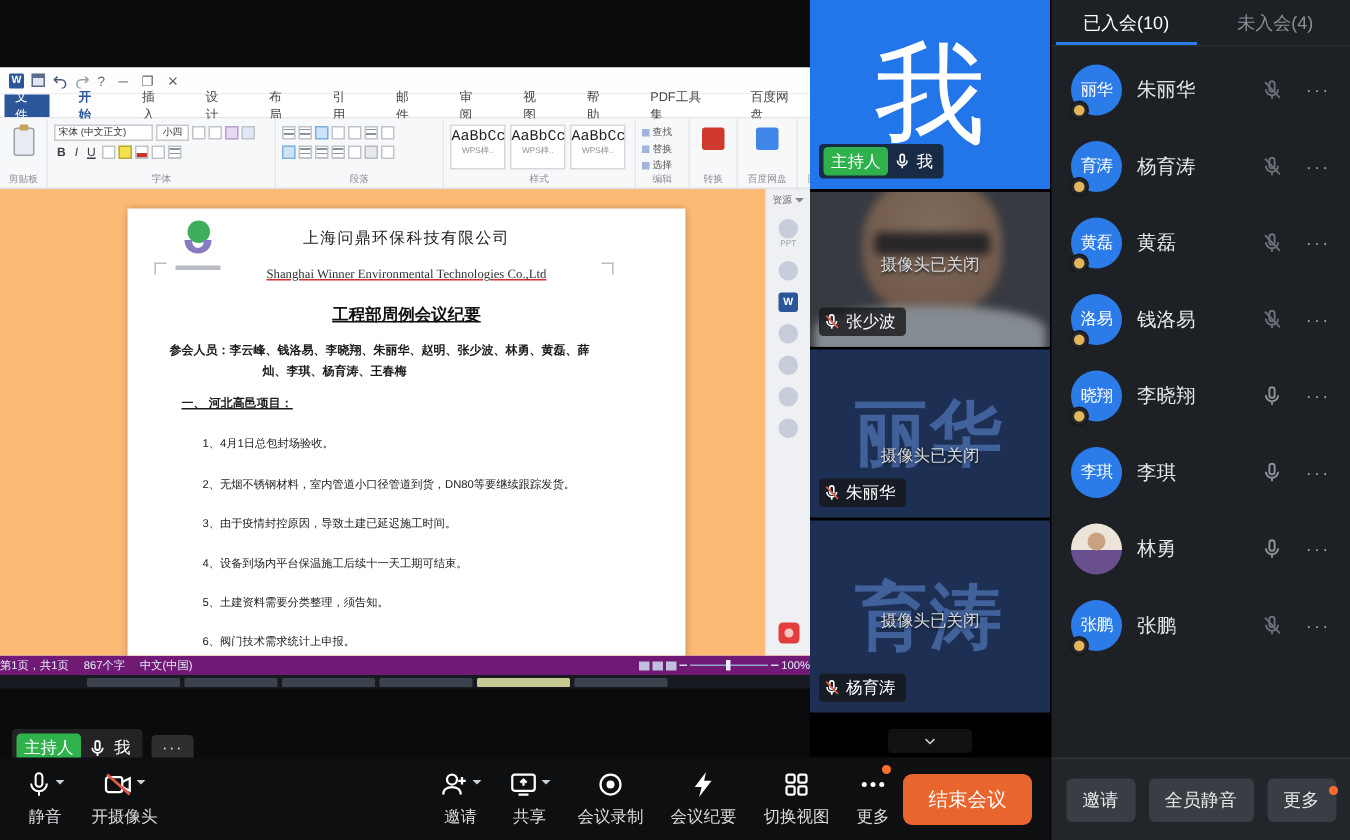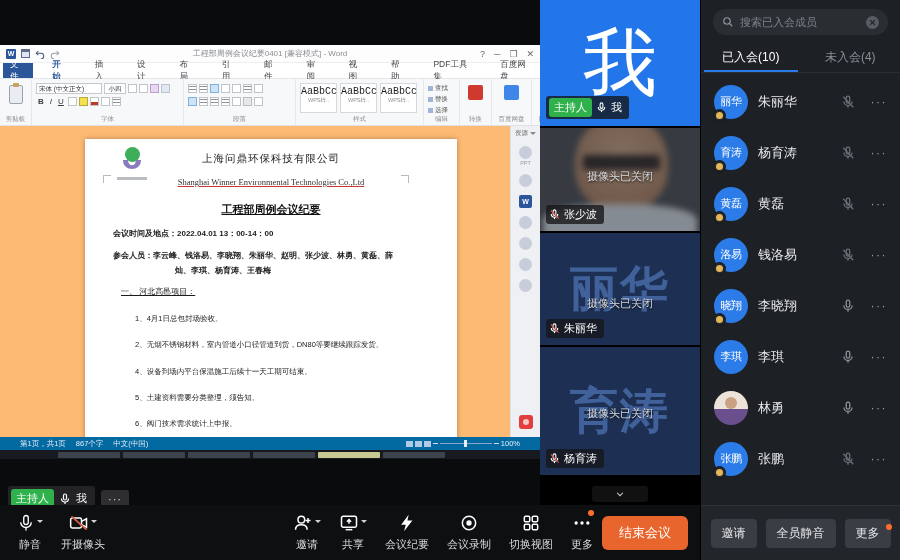--- a/index.html
+++ b/index.html
@@ -54,32 +54,32 @@
   .cmark.tr { right:16px; top:34px; border-left:1px solid #b9bcc0; border-bottom:1px solid #b9bcc0; width:8px;height:8px; border-bottom:none;}
   .logo { position:absolute; left:26px; top:8px; width:42px; text-align:center; }
   .logo-ball { width:15px; height:15px; border-radius:50%; background:#3fae5a; margin:0 auto; }
   .logo-arms { display:block; margin:-3px auto 0; }
   .logo-textbar { width:30px; height:3px; background:#b9bcc0; margin:2px auto 0; }
   .l-company-cn { text-align:center; font-size:10.5px; letter-spacing:1px; color:#222; margin-top:5px; }
   .l-company-en { text-align:center; font-size:8.5px; color:#333; margin-top:11px; font-family:"Liberation Serif", serif; text-decoration:underline; text-decoration-color:#c33; }
   .l-doc-title { text-align:center; font-size:11px; font-weight:bold; color:#111; margin-top:15px; text-decoration:underline; }
   .l-body { font-size:8px; font-weight:bold; color:#1c1c1c; margin-top:12px; line-height:1.3; }
   .l-indent { font-size:8px; font-weight:bold; color:#1c1c1c; margin-top:3px; margin-left:62px; }
-  .l-heading { font-size:8px; font-weight:normal; color:#1c1c1c; margin-top:10px; margin-left:8px; text-decoration:underline; }
+  .l-heading { font-size:8px; font-weight:bold; color:#1c1c1c; margin-top:10px; margin-left:8px; text-decoration:underline; }
   .l-item { font-size:7.5px; color:#222; margin-top:17px; margin-left:22px; line-height:1.25; white-space:nowrap; overflow:hidden; }
 
   .side-rail { position:absolute; right:0; top:0; bottom:0; width:30px; background:#eef0f3; border-left:1px solid #dfe2e6; display:flex; flex-direction:column; align-items:center; padding-top:3px; }
   .rail-top { font-size:6.5px; color:#666; display:flex; align-items:center; gap:2px; margin-bottom:6px; }
   .rail-ico { width:13px; height:13px; border-radius:50%; background:#c7cdda; margin-top:8px; }
   .rail-ico.word { border-radius:2px; background:#2b579a; color:#fff; font-size:7px; font-weight:bold; display:flex; align-items:center; justify-content:center; }
   .rail-label { font-size:5.5px; color:#9aa0a8; margin-top:1px; }
   .rail-red { width:14px; height:14px; border-radius:3px; background:#e23e3e; margin-top:auto; margin-bottom:8px; position:relative; }
   .rail-red::after { content:""; position:absolute; left:4px; top:4px; width:6px; height:6px; border-radius:50%; background:#f6c6c0; }
 
-  .wd-status { height:13px; background:#0369a1; color:#e7eefa; display:flex; align-items:center; gap:10px; padding:0 20px; font-size:7.5px; }
+  .wd-status { height:13px; background:#701a75; color:#e7eefa; display:flex; align-items:center; gap:10px; padding:0 0; font-size:7.5px; }
   .st-right { margin-left:auto; display:flex; align-items:center; gap:2px; }
   .view-ico { width:7px; height:6px; background:#cfdcf2; opacity:.85; }
   .zoom-track { width:52px; height:1px; background:#8fa6cc; position:relative; }
   .zoom-thumb { position:absolute; left:46%; top:-3px; width:3px; height:7px; background:#e7eefa; }
   .zoom-end { width:5px; height:1px; background:#cfdcf2; }
 
   .taskbar-strip { position:absolute; left:0; top:450px; width:540px; height:9px; background:#171a20; display:flex; gap:3px; padding:1.5px 4px 1.5px 58px; }
   .tseg { flex:1; max-width:62px; background:#3d434d; border-radius:1px; }
   .tseg.lit { background:#c8c892; }
 
@@ -156,21 +156,20 @@
         <span class="qat-logo">W</span>
         <span class="qat-save"></span>
         <svg class="qat-ico" width="10" height="10" viewBox="0 0 24 24" fill="none" stroke="#4a5a78" stroke-width="2.5">
             <path d="M8 5L3 10l5 5"></path>
             <path d="M3 10h11a7 7 0 0 1 0 14"></path>
           </svg>
         <svg class="qat-ico" width="10" height="10" viewBox="0 0 24 24" fill="none" stroke="#9aa2ae" stroke-width="2.5">
             <path d="M16 5l5 5-5 5"></path>
             <path d="M21 10H10a7 7 0 0 0 0 14"></path>
           </svg>
-        <span class="wd-title">工程部周例会议纪要0401 [兼容模式] - Word</span>
         <div class="wd-controls">
           <span>?</span>
           <span>─</span>
           <span>❐</span>
           <span>✕</span>
         </div>
       </div>
 
       <div class="wd-tabs">
         <span class="wd-tab file">文件</span>
@@ -285,26 +284,26 @@
           <div class="logo">
             <div class="logo-ball"></div>
             <svg class="logo-arms" width="26" height="16" viewBox="0 0 26 16">
                 <path d="M4 1 C4 13 22 13 22 1 L17 1 C17 8 9 8 9 1 Z" fill="#8a7bc0"></path>
               </svg>
             <div class="logo-textbar"></div>
           </div>
           <div class="l-company-cn">上海问鼎环保科技有限公司</div>
           <div class="l-company-en">Shanghai Winner Environmental Technologies Co.,Ltd</div>
           <div class="l-doc-title">工程部周例会议纪要</div>
-          <div class="l-body">会议时间及地点：2022.04.01  13：00-14：00</div>
           <div class="l-body">参会人员：李云峰、钱洛易、李晓翔、朱丽华、赵明、张少波、林勇、黄磊、薛</div>
           <div class="l-indent">灿、李琪、杨育涛、王春梅</div>
           <div class="l-heading">一、 河北高邑项目：</div>
           <div class="l-item">1、4月1日总包封场验收。</div>
           <div class="l-item">2、无烟不锈钢材料，室内管道小口径管道到货，DN80等要继续跟踪发货。</div>
+          <div class="l-item">3、由于疫情封控原因，导致土建已延迟施工时间。</div>
           <div class="l-item">4、设备到场内平台保温施工后续十一天工期可结束。</div>
           <div class="l-item">5、土建资料需要分类整理，须告知。</div>
           <div class="l-item">6、阀门技术需求统计上申报。</div>
           <div class="l-item">8、如约定需要配合动工，需要采购协助。</div>
         </div>
         <div class="side-rail">
           <div class="rail-top">
             <span>资源</span>
             <span class="caret" style="margin-top:2px;border-top-color:#888"></span>
           </div>
@@ -465,34 +464,34 @@
               <rect x="3" y="4" width="18" height="13" rx="2"></rect>
               <path d="M12 13V8M9.5 10.5L12 8l2.5 2.5"></path>
               <path d="M8 20h8"></path>
             </svg>
           <span class="caret"></span>
         </div>
         <span>共享</span>
       </div>
       <div class="tb-item">
         <div class="tb-iconrow">
-          <svg width="20" height="20" viewBox="0 0 24 24">
-              <path d="M14 2L5 14h5.5L8.5 22l10-13h-6l1.5-7z" fill="#fff"></path>
-            </svg>
-        </div>
-        <span>会议纪要</span>
-      </div>
-      <div class="tb-item">
-        <div class="tb-iconrow">
           <svg width="20" height="20" viewBox="0 0 24 24" fill="none" stroke="#fff" stroke-width="1.8">
               <circle cx="12" cy="12" r="8"></circle>
               <circle cx="12" cy="12" r="3.2" fill="#fff" stroke="none"></circle>
             </svg>
         </div>
         <span>会议录制</span>
+      </div>
+      <div class="tb-item">
+        <div class="tb-iconrow">
+          <svg width="20" height="20" viewBox="0 0 24 24">
+              <path d="M14 2L5 14h5.5L8.5 22l10-13h-6l1.5-7z" fill="#fff"></path>
+            </svg>
+        </div>
+        <span>会议纪要</span>
       </div>
       <div class="tb-item">
         <div class="tb-iconrow">
           <svg width="20" height="20" viewBox="0 0 24 24" fill="none" stroke="#fff" stroke-width="1.8">
               <rect x="4" y="4" width="6.5" height="6.5" rx="1.5"></rect>
               <rect x="13.5" y="4" width="6.5" height="6.5" rx="1.5"></rect>
               <rect x="4" y="13.5" width="6.5" height="6.5" rx="1.5"></rect>
               <rect x="13.5" y="13.5" width="6.5" height="6.5" rx="1.5"></rect>
             </svg>
         </div>
@@ -507,30 +506,20 @@
               <circle cx="19" cy="12" r="2"></circle>
             </svg>
         </div>
         <span>更多</span>
       </div>
       <div class="end-btn">结束会议</div>
     </div>
   </div>
 
   <div class="panel">
-    <div class="search-row">
-      <div class="search-box">
-        <svg width="12" height="12" viewBox="0 0 24 24" fill="none" stroke="#8b8f96" stroke-width="2.4">
-            <circle cx="10" cy="10" r="6.5"></circle>
-            <path d="M15 15l5.5 5.5"></path>
-          </svg>
-        <input type="text" placeholder="搜索已入会成员" style="">
-        <span class="clear-btn"></span>
-      </div>
-    </div>
     <div class="ptabs">
       <div class="ptab active">已入会(10)</div>
       <div class="ptab">未入会(4)</div>
     </div>
 
     <div class="member-list">
       <div class="m-row">
         <div class="m-avatar">
             <span>丽华</span>
             <span class="emoji-badge"></span>

